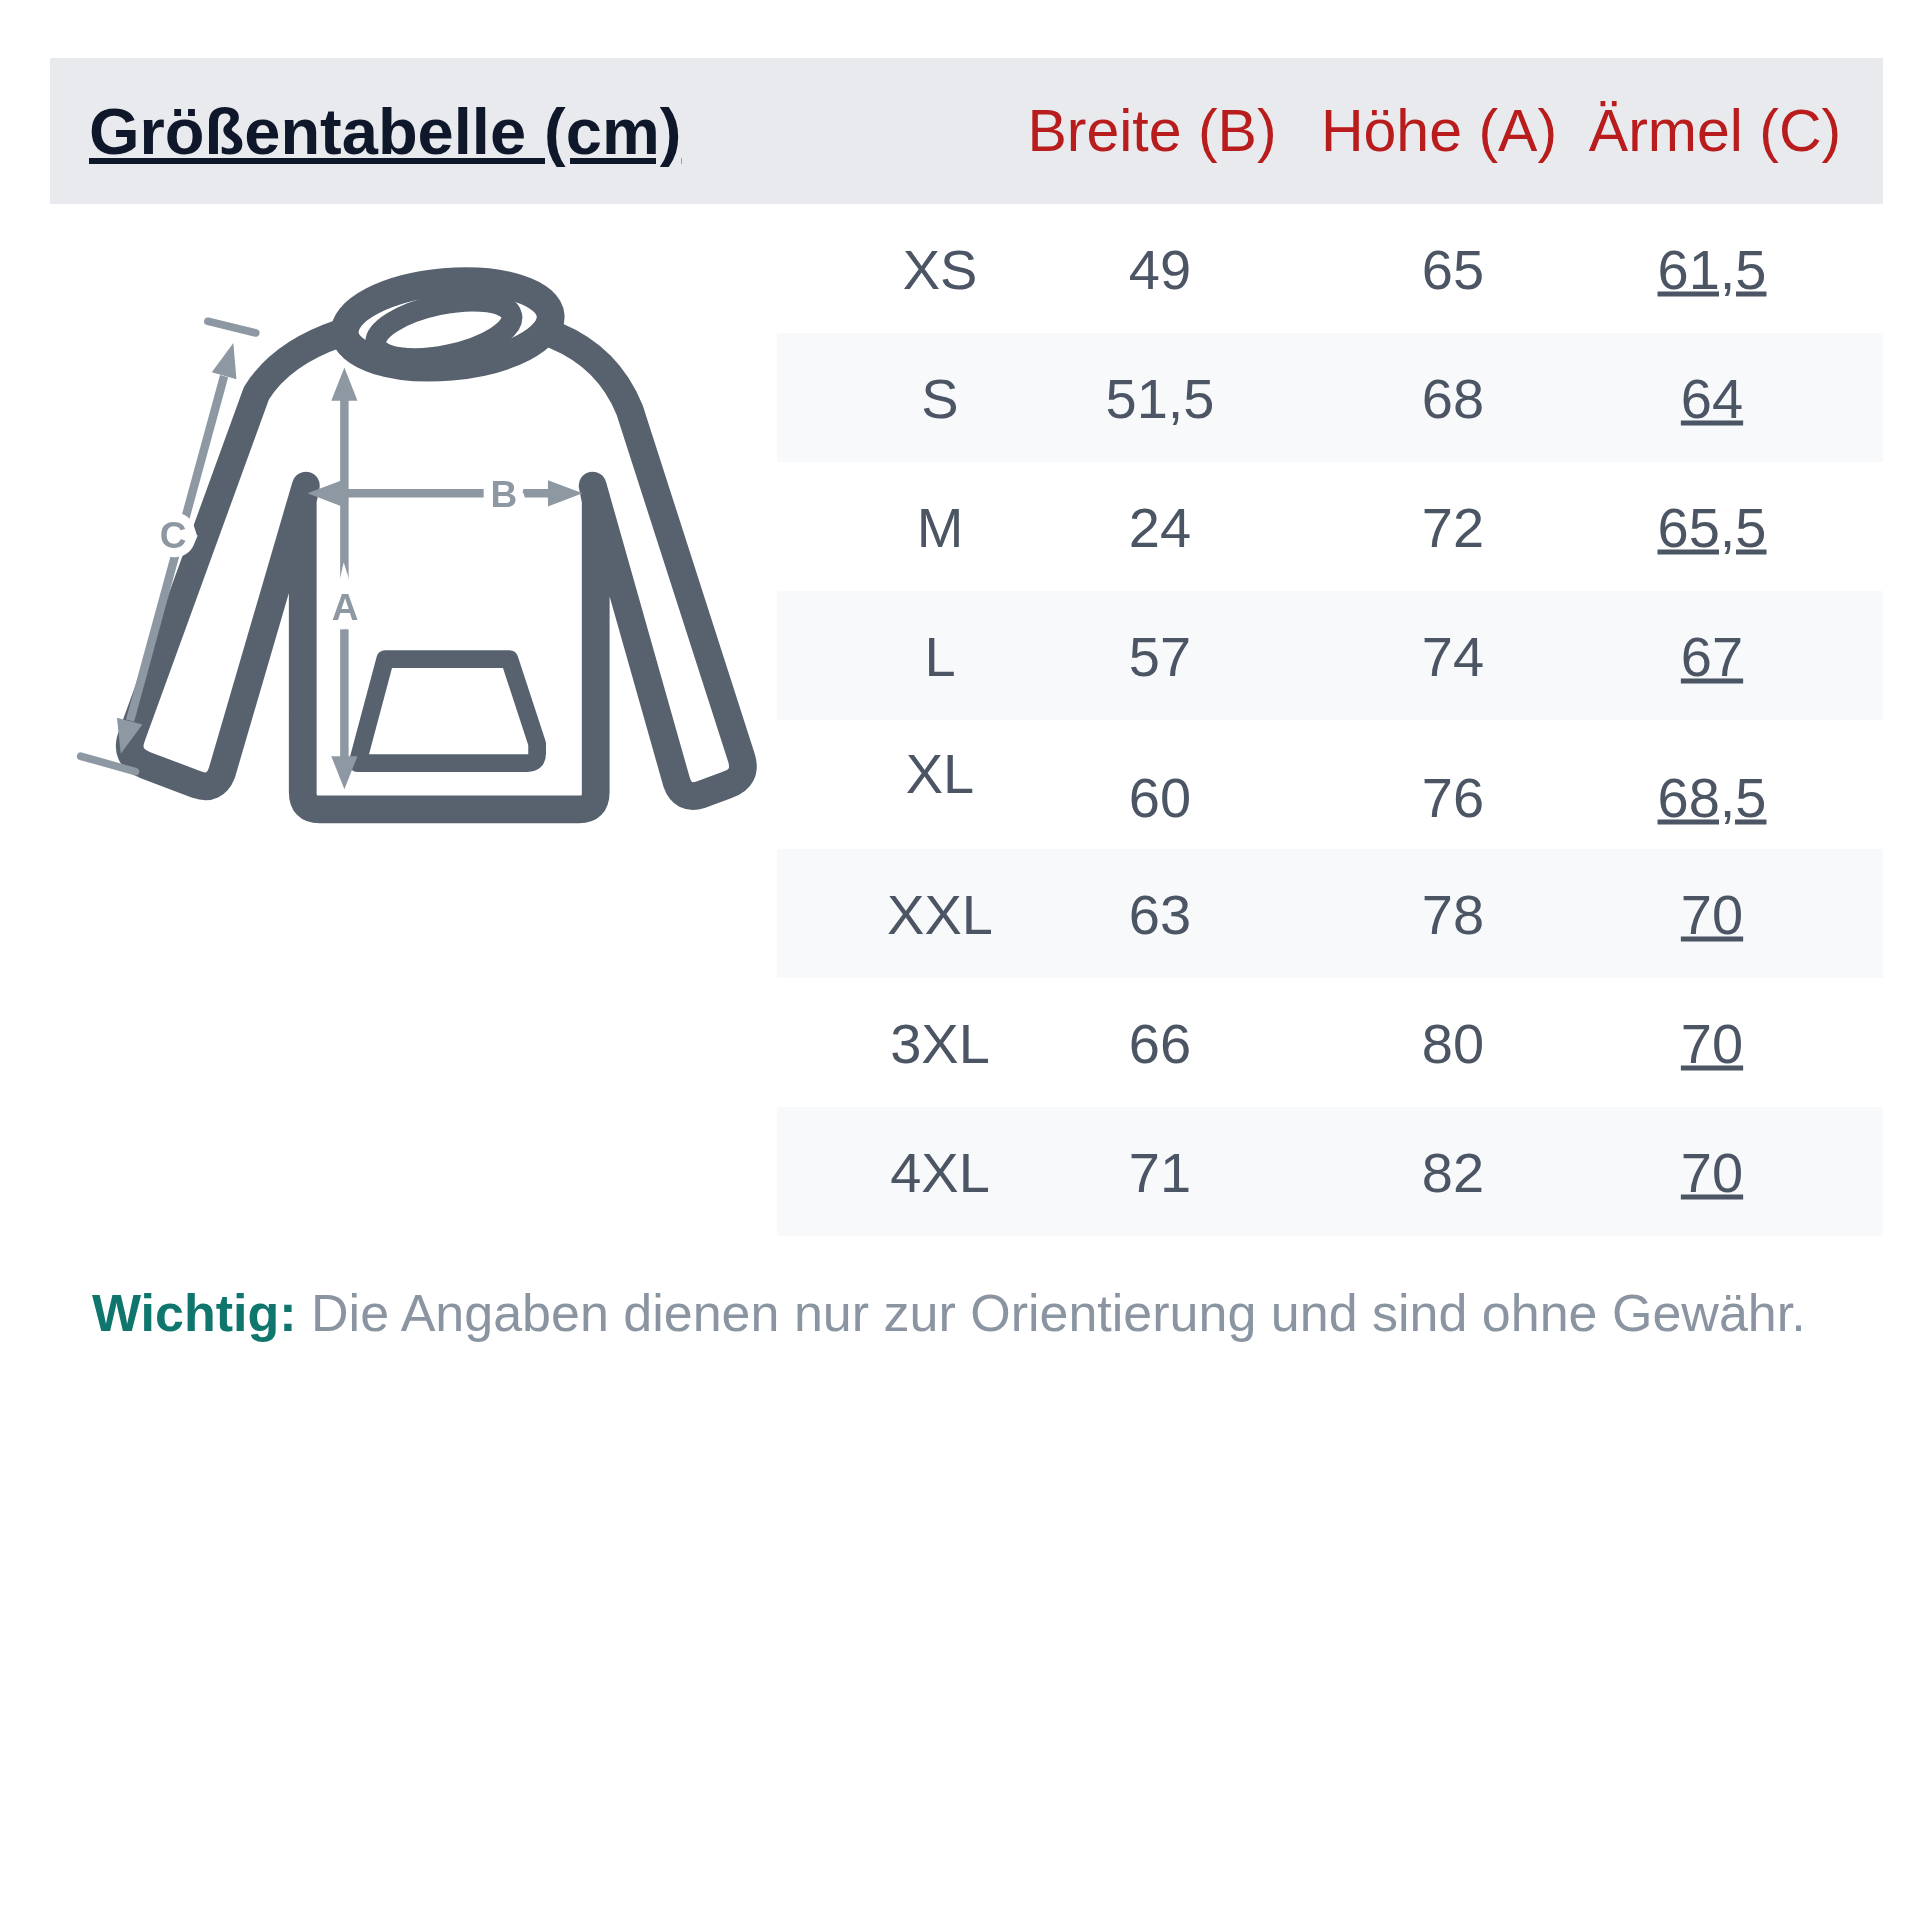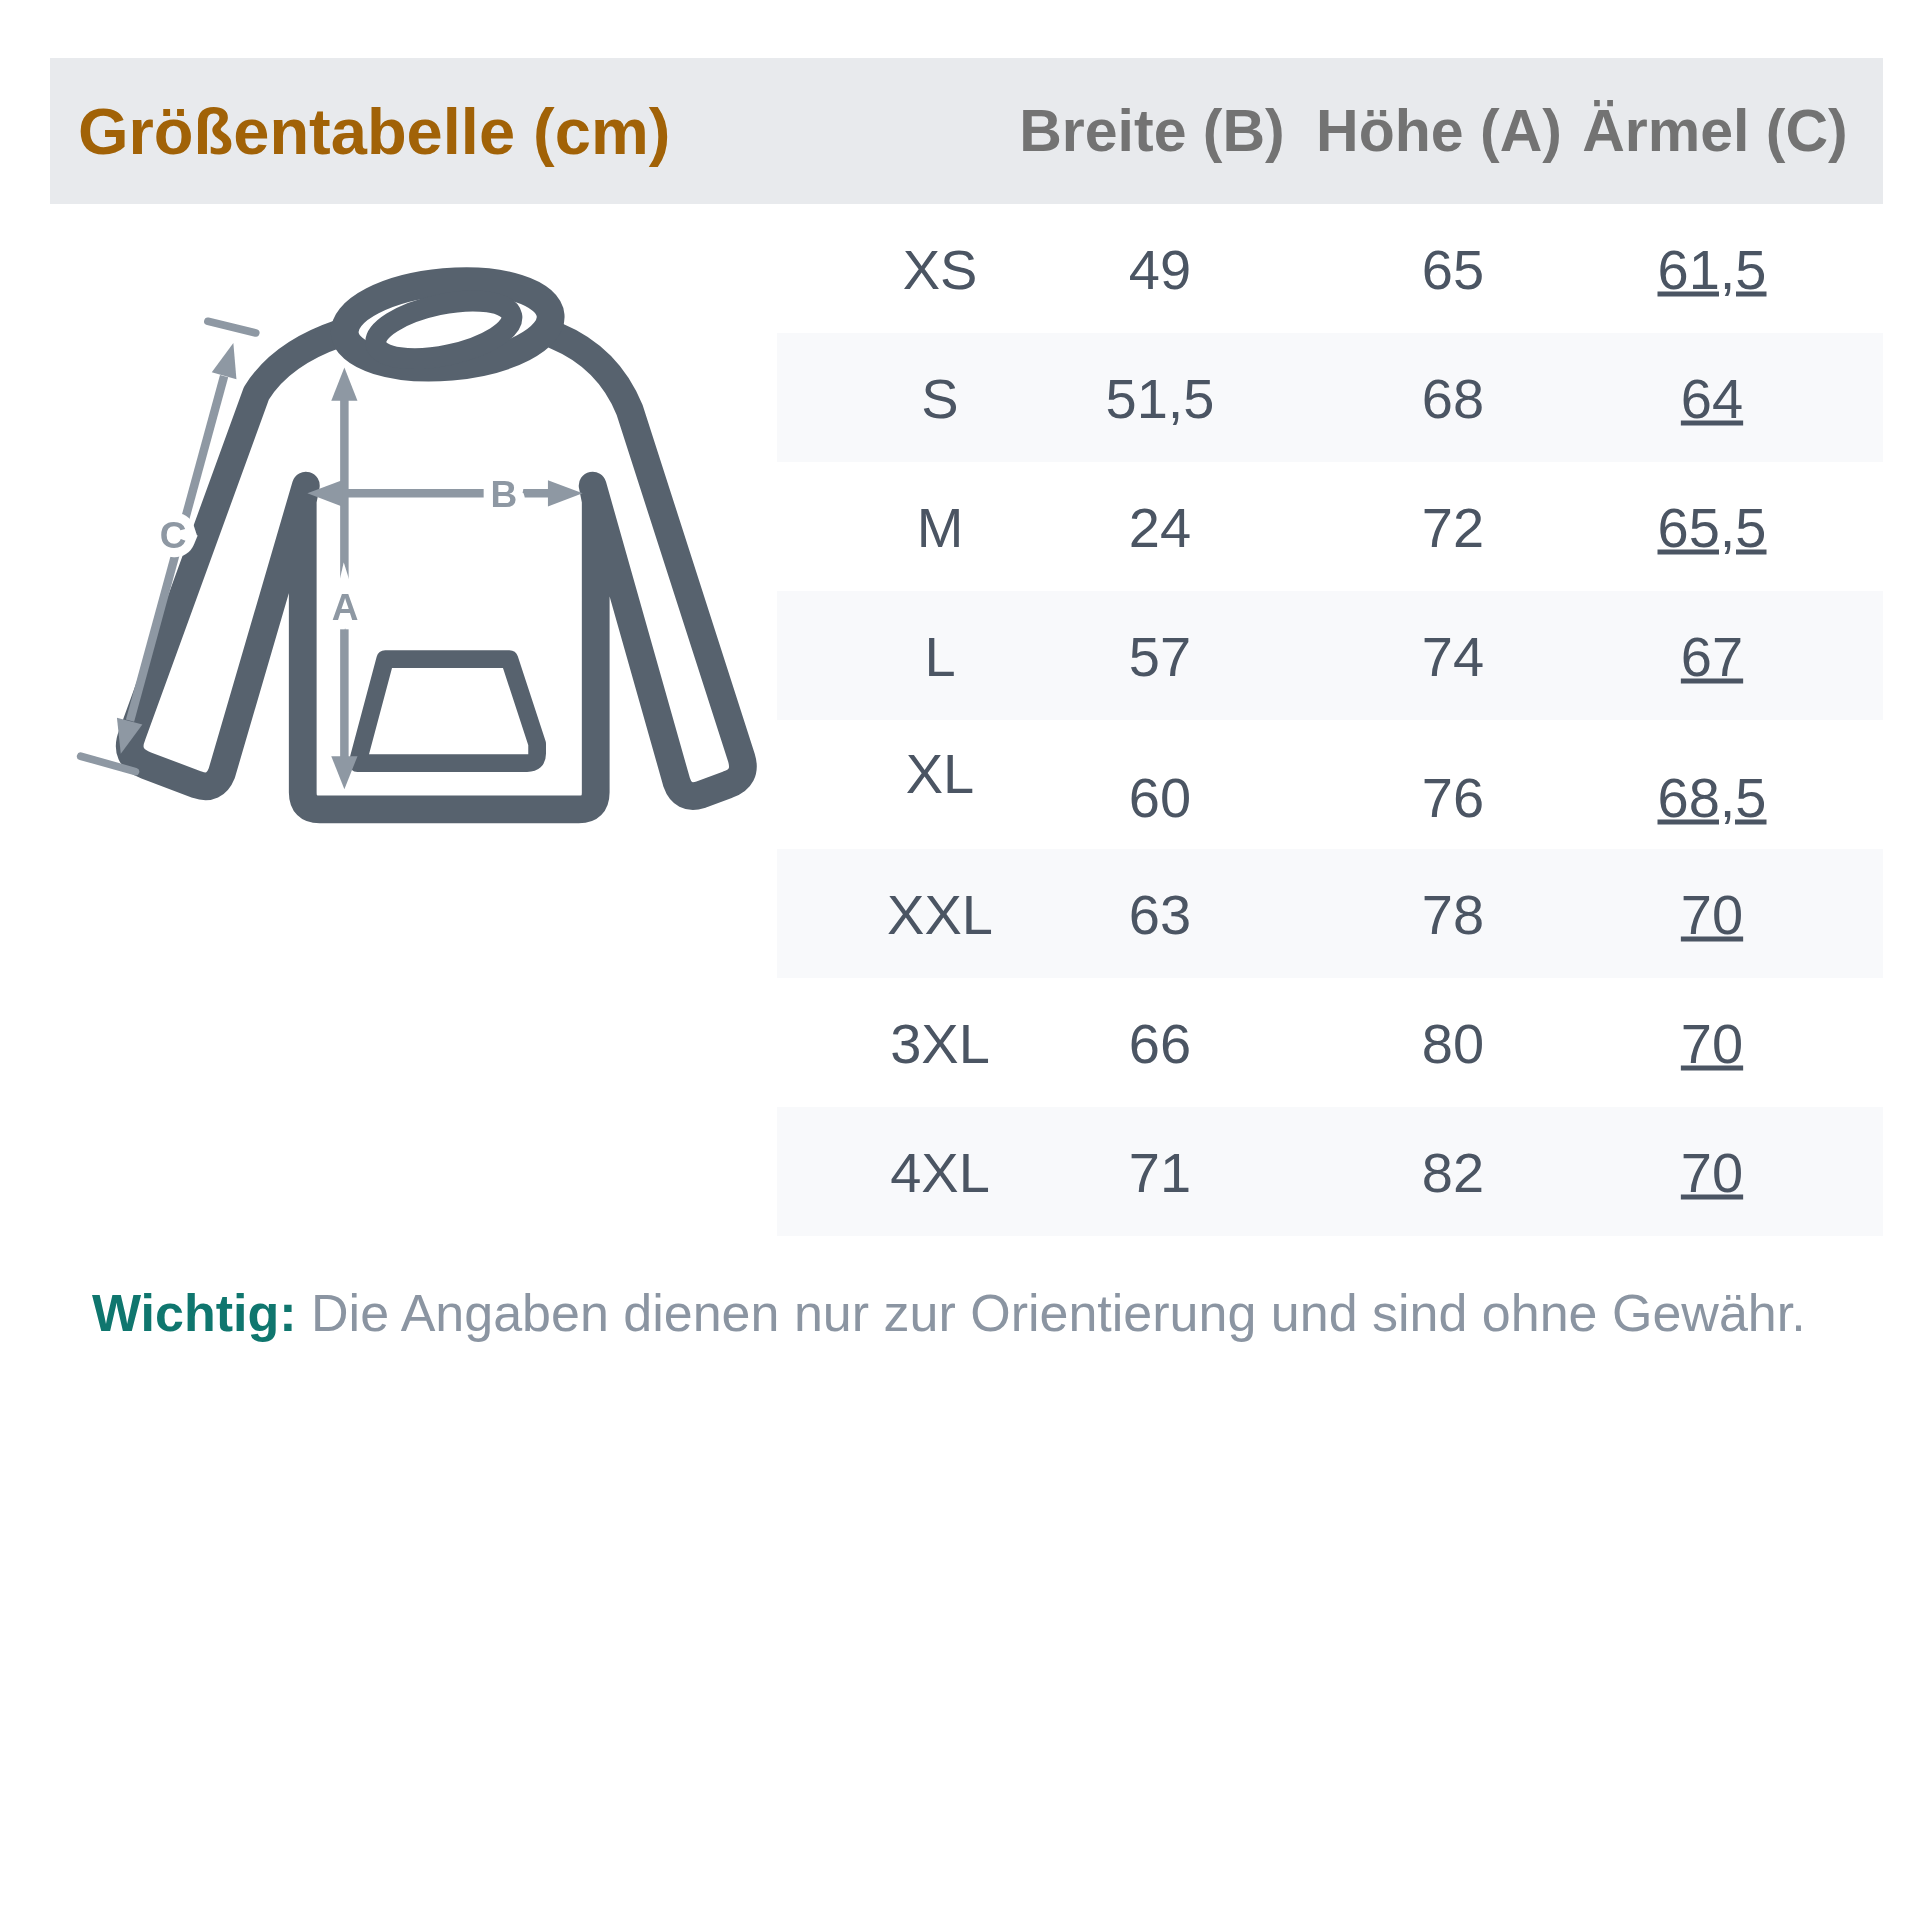--- a/index.html
+++ b/index.html
@@ -5,28 +5,28 @@
   html,body{margin:0;padding:0;}
   body{
     width:1926px;height:1926px;background:#ffffff;position:relative;
     font-family:"Liberation Sans", sans-serif;overflow:hidden;
   }
   .header-band{
     position:absolute;left:50px;top:58px;width:1833px;height:146px;
     background:#e8eaed;
   }
   .title{
-    position:absolute;left:28px;top:0;height:100%;
+    position:absolute;left:39px;top:0;height:100%;
     display:flex;align-items:center;
-    font-size:65px;font-weight:bold;color:#a16207;white-space:nowrap;
+    font-size:65px;font-weight:bold;color:#0f172a;white-space:nowrap;text-decoration:underline;
   }
   .colhead{
     position:absolute;top:0;height:100%;display:flex;align-items:center;
     transform:translateX(-50%);
-    font-size:59px;font-weight:bold;color:#737373;white-space:nowrap;
+    font-size:59px;font-weight:normal;color:#b91c1c;white-space:nowrap;
   }
   .colhead.c0{left:1102px;}
   .colhead.c1{left:1389px;}
   .colhead.c2{left:1665px;}
 
   .rows{position:absolute;left:0;top:204px;width:1926px;}
   .row{position:relative;width:1926px;height:129px;}
   .stripe{position:absolute;left:777px;top:0;width:1106px;height:129px;background:#f8f9fb;}
   .cell{
     position:absolute;top:50%;transform:translate(-50%,-50%);

